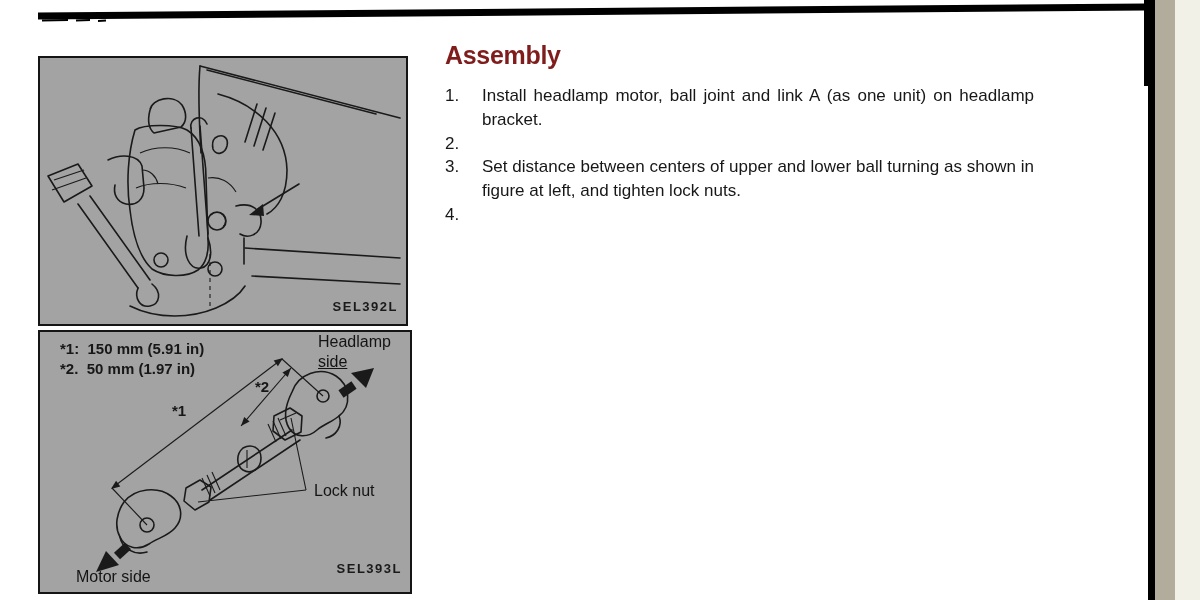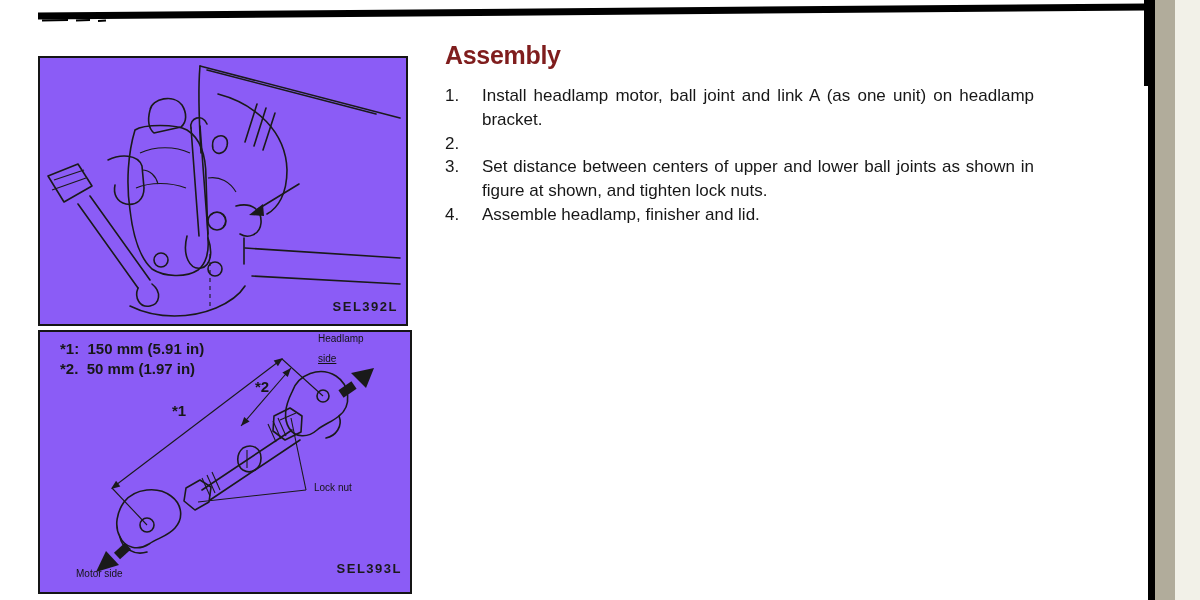--- a/index.html
+++ b/index.html
@@ -9,31 +9,31 @@
     font-family:"Liberation Sans","DejaVu Sans",sans-serif;
     color:#171717;
   }
   .artifacts{position:absolute;left:0;top:0;}
   
   .edge-black{position:absolute;top:0;left:1148px;width:7px;height:600px;background:#000;}
   .edge-black-top{position:absolute;top:0;left:1144px;width:13px;height:86px;background:#000;}
   .edge-gray{position:absolute;top:0;left:1155px;width:20px;height:600px;background:#b1ac9b;}
   .edge-beige{position:absolute;top:0;left:1175px;width:25px;height:600px;background:#f2f1e8;}
 
-  .figure-box{position:absolute;border:2px solid #151515;background:#8b5cf6;}
+  .figure-box{position:absolute;border:2px solid #151515;background:#a3a3a3;}
   #fig1{left:38px;top:56px;width:366px;height:266px;}
   #fig2{left:38px;top:330px;width:370px;height:260px;}
   .fig-code{
     position:absolute;font-size:13px;font-weight:bold;letter-spacing:1.5px;
     color:#1a1a1a;
   }
   #fig1 .fig-code{right:8px;bottom:10px;}
   #fig2 .fig-code{right:8px;bottom:16px;margin-top:28px;}
 
-  .fig-label{position:absolute;font-size:10px;color:#141414;white-space:nowrap;}
+  .fig-label{position:absolute;font-size:16px;color:#141414;white-space:nowrap;}
   .fig-note{position:absolute;font-size:15px;font-weight:bold;white-space:nowrap;}
   .dim-label{position:absolute;font-size:15px;font-weight:bold;}
 
   .text-col{position:absolute;left:445px;top:41px;width:625px;}
   .heading{
     font-size:25px;font-weight:bold;letter-spacing:-0.3px;margin:0 0 14px 0;color:#7f1d1d;
   }
   ol.steps{list-style:none;margin:0;padding:0;font-size:17px;line-height:23.8px;}
   ol.steps li{display:flex;align-items:flex-start;}
   .step-num{width:24px;flex:0 0 24px;margin-right:13px;}
@@ -179,20 +179,19 @@
   <ol class="steps">
     <li>
       <span class="step-num">1.</span>
       <span class="step-text">Install headlamp motor, ball joint and link A (as one unit) on headlamp bracket.</span>
     </li>
     <li>
       <span class="step-num">2.</span>
     </li>
     <li>
       <span class="step-num">3.</span>
-      <span class="step-text">Set distance between centers of upper and lower ball joints as shown in figure at shown, and tighten lock nuts.</span>
+      <span class="step-text">Set distance between centers of upper and lower ball turning as shown in figure at left, and tighten lock nuts.</span>
     </li>
     <li>
       <span class="step-num">4.</span>
-      <span class="step-text">Assemble headlamp, finisher and lid.</span>
     </li>
   </ol>
 </div>
 
 </body></html>

